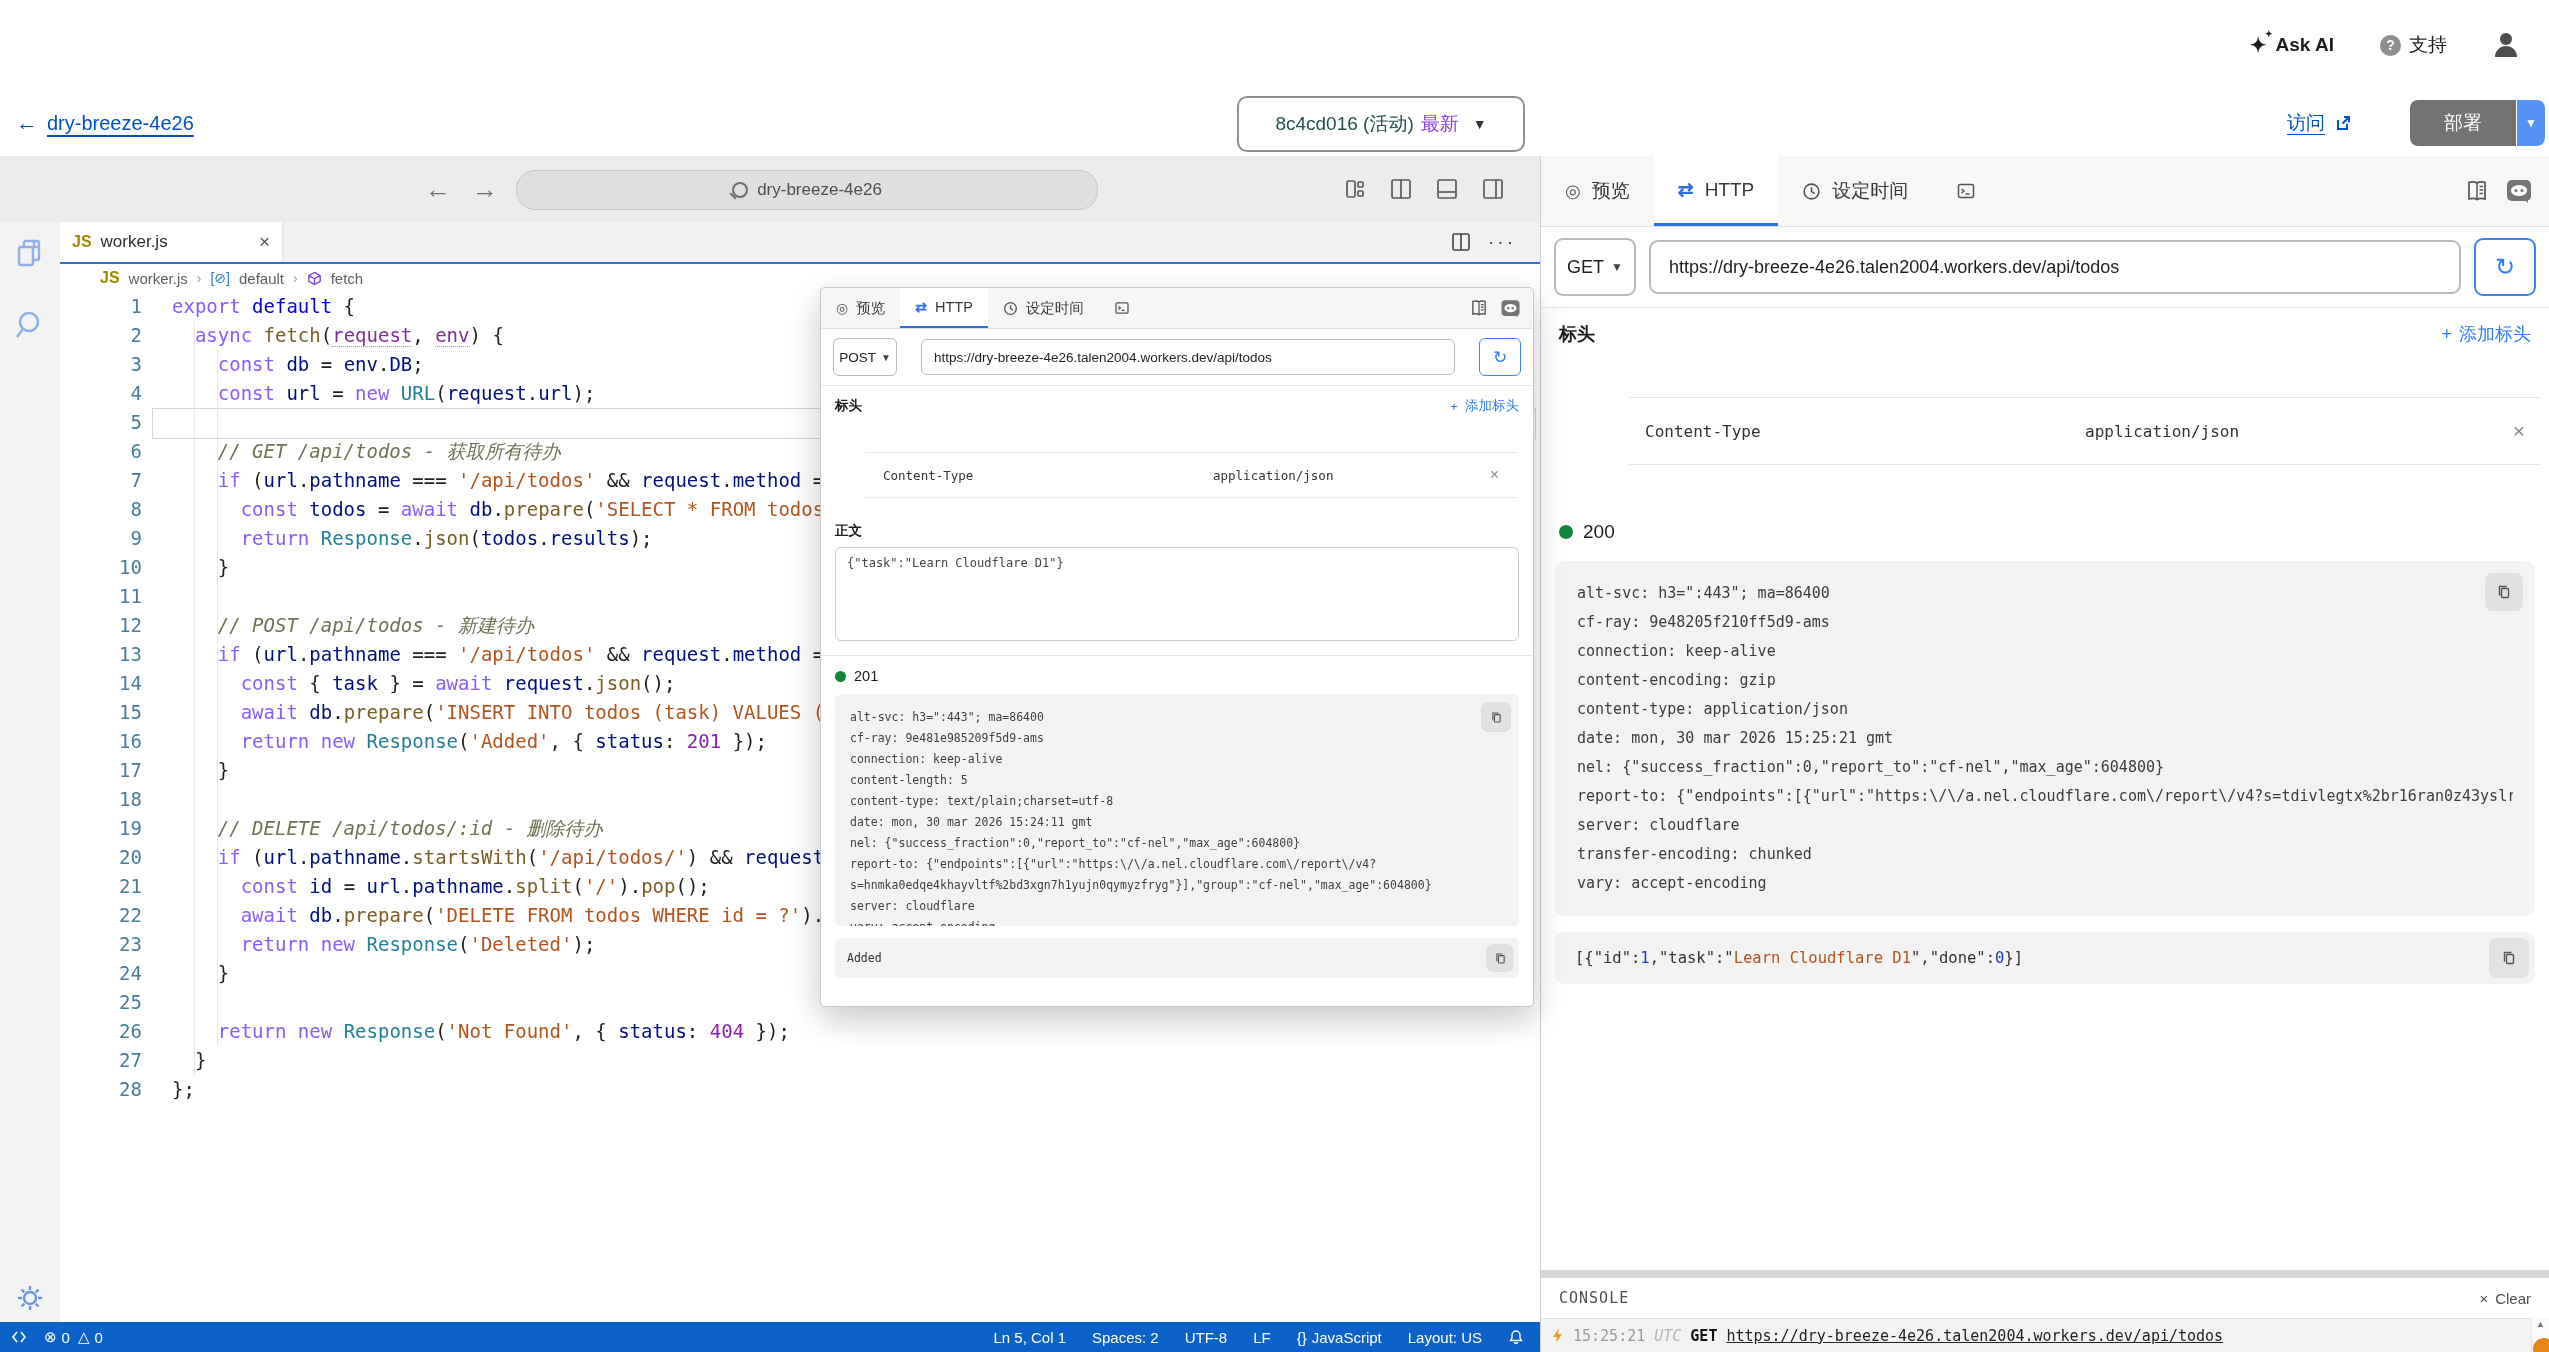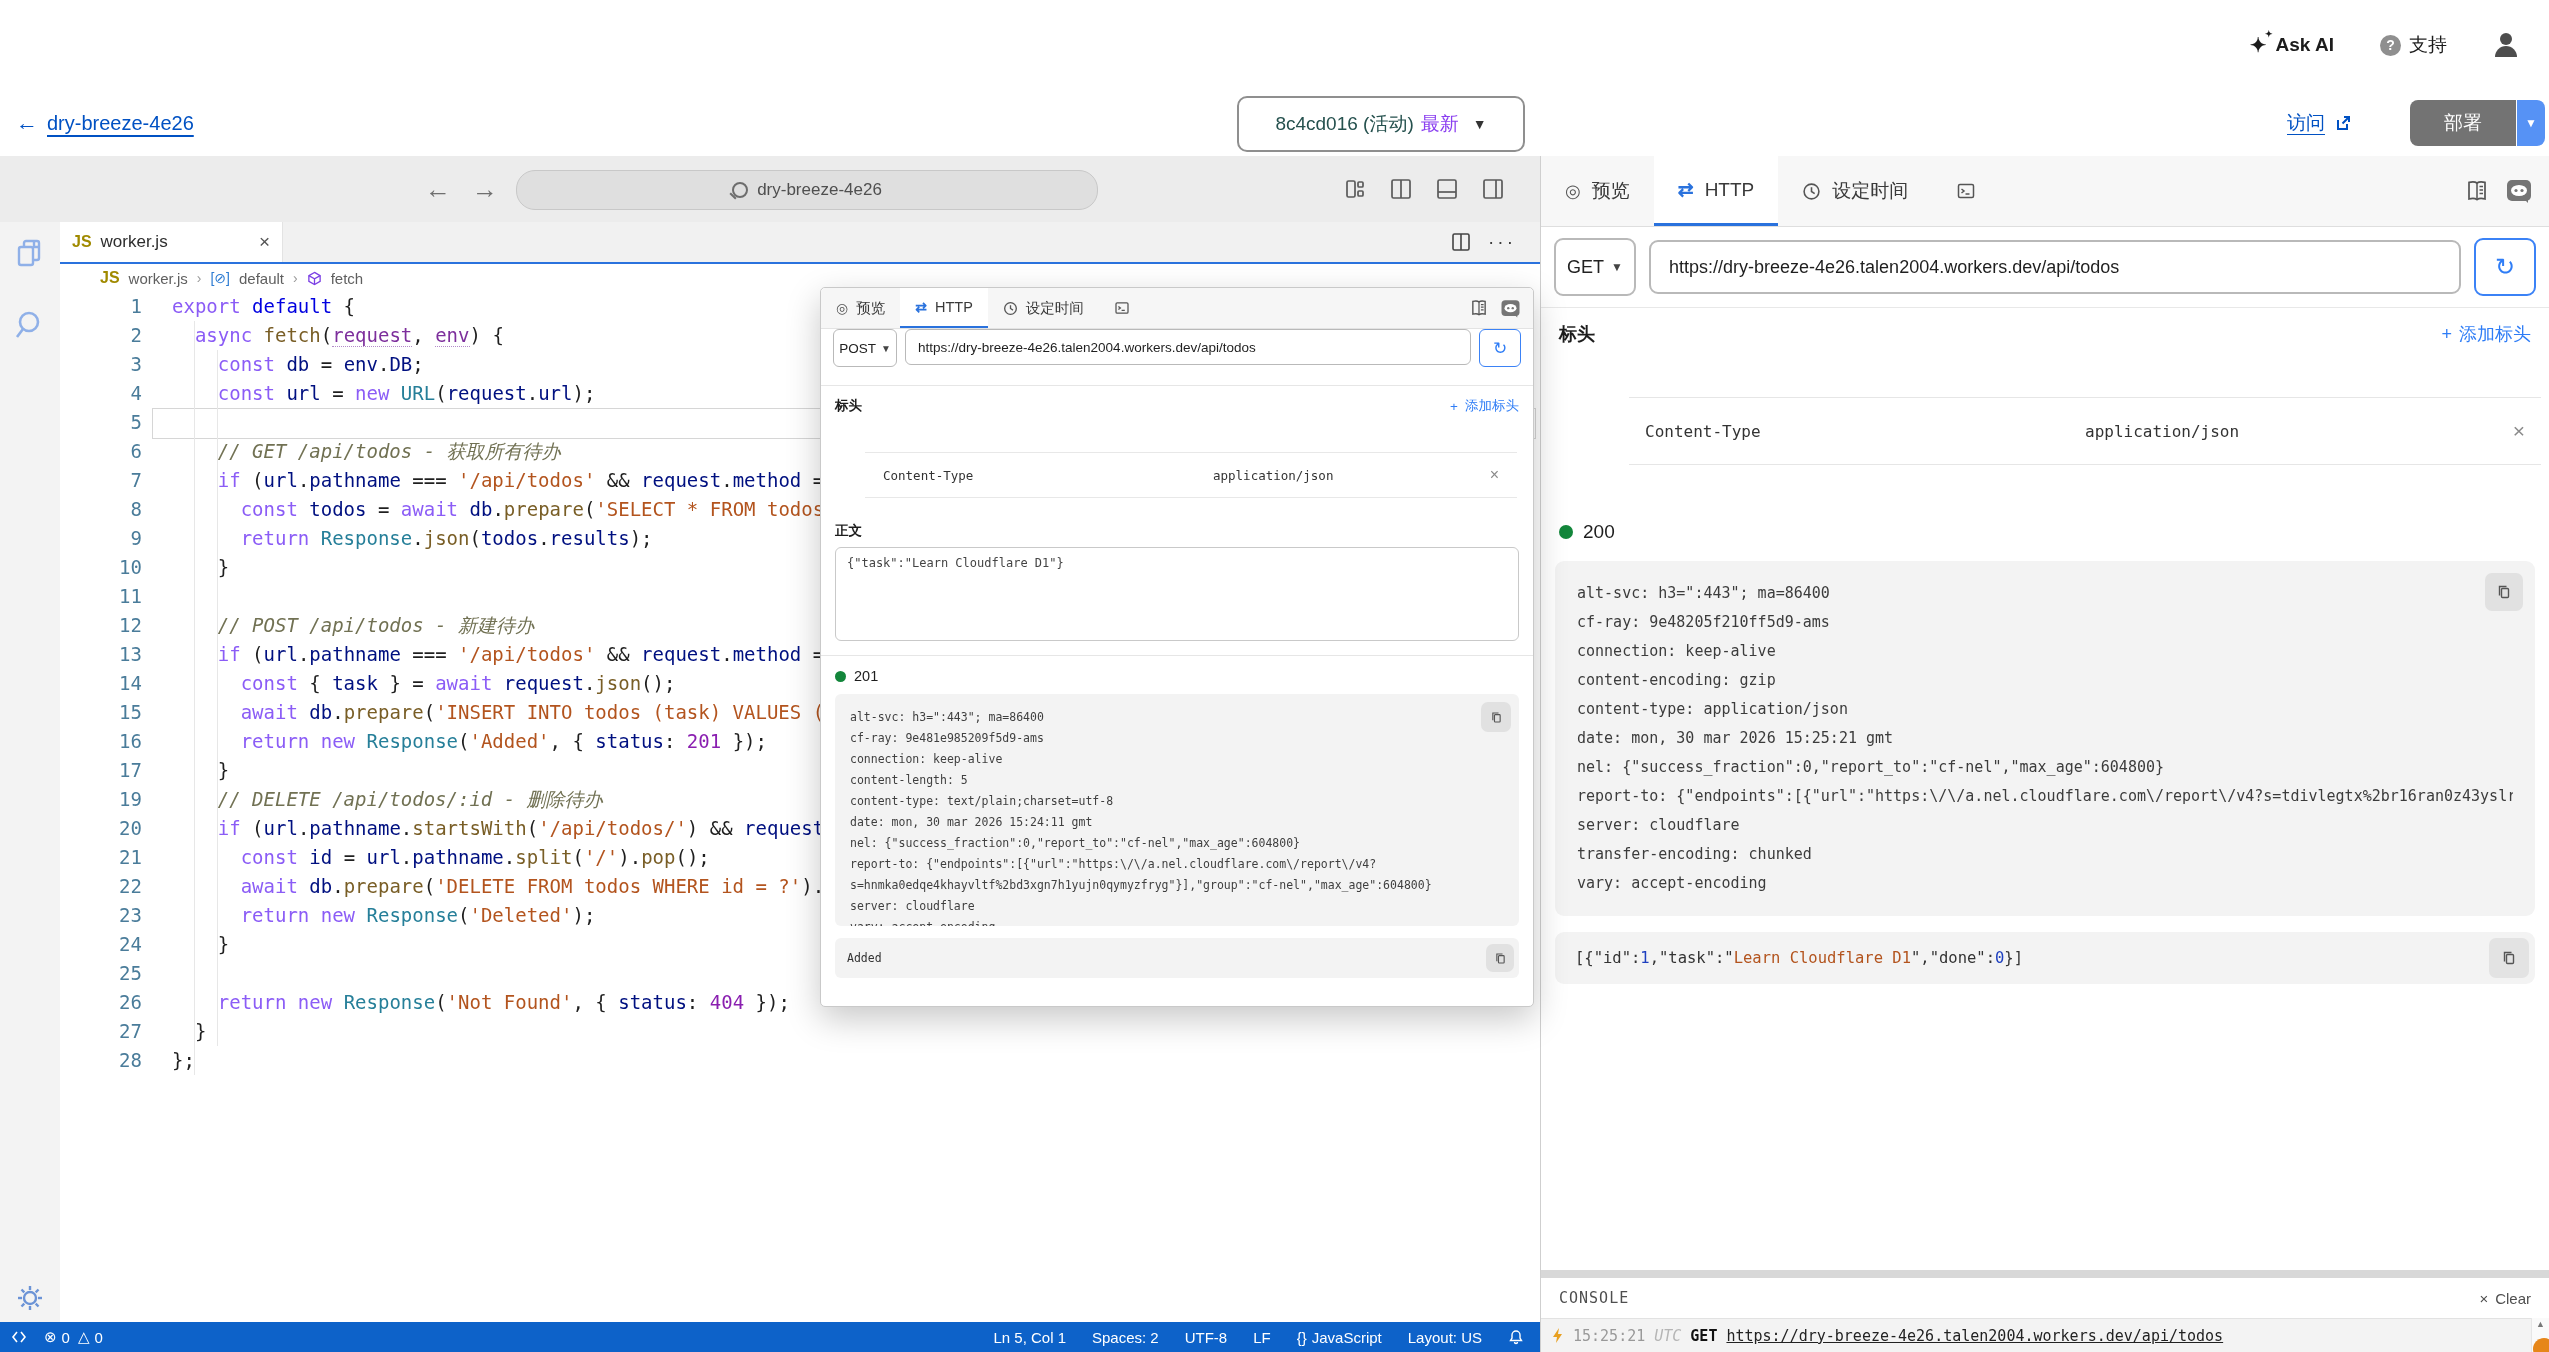--- a/index.html
+++ b/index.html
@@ -138,21 +138,21 @@
   .corner-orange{position:absolute;right:-6px;top:1182px;width:22px;height:22px;border-radius:50%;background:#e68619;}
 
   
   .fpanel{position:absolute;left:820px;top:287px;width:712px;height:718px;background:#fff;border:1px solid #c9c9c9;
           border-radius:5px;box-shadow:0 12px 34px rgba(0,0,0,.22);z-index:50;}
   .ftabs{height:40px;background:#f6f6f6;border-bottom:1px solid #e3e3e3;border-radius:5px 5px 0 0;display:flex;align-items:stretch;}
   .ftab{display:flex;align-items:center;gap:8px;padding:0 15px;font-size:14.5px;color:#3a3a3a;cursor:pointer;}
   .ftab.active{background:#fff;border-bottom:2px solid #2a72dd;}
   .ftab .tab-eye{font-size:14px;} .ftab .tab-arrows{font-size:14px;}
   .ftabicons{margin-left:auto;display:flex;align-items:center;gap:11px;padding-right:12px;}
-  .freq{height:56px;display:flex;align-items:flex-start;gap:8px;padding:0 12px;border-bottom:1px solid #e6e6e6;}
+  .freq{height:56px;display:flex;align-items:center;gap:24px;padding:0 12px;border-bottom:1px solid #e6e6e6;}
   .fmsel{width:62px;height:36px;border:1.5px solid #b9b9b9;border-radius:6px;display:flex;align-items:center;
          justify-content:center;gap:5px;font-size:13.5px;color:#222;cursor:pointer;flex:none;background:#fff;}
   .fmsel .vcaret{margin-left:0;font-size:10px;color:#444;}
   .furl{flex:1;height:36px;border:1.5px solid #b9b9b9;border-radius:6px;padding:0 12px;font-size:13.5px;color:#1f1f1f;
         font-family:"Liberation Sans",sans-serif;outline:none;box-sizing:border-box;}
   .frefbtn{width:40px;height:36px;border:1.5px solid #3b82f6;border-radius:6px;background:#fff;color:#2f7df6;
            font-size:17px;display:flex;align-items:center;justify-content:center;cursor:pointer;flex:none;}
   .fhdrbar{height:40px;display:flex;align-items:center;justify-content:space-between;padding:0 14px;}
   .fhdrbar .hdrlabel{font-size:13.5px;}
   .fhdrbar .addhdr{font-size:13.5px;}
@@ -312,20 +312,21 @@
         <div class="crow"><span class="ln">8</span><span class="lc"><span class="tk-d">      </span><span class="tk-k">const</span><span class="tk-d"> </span><span class="tk-v">todos</span><span class="tk-d"> = </span><span class="tk-k">await</span><span class="tk-d"> </span><span class="tk-v">db</span><span class="tk-d">.</span><span class="tk-f">prepare</span><span class="tk-d">(</span><span class="tk-s">'SELECT * FROM todos'</span><span class="tk-d">).</span><span class="tk-f">all</span><span class="tk-d">();</span></span></div>
         <div class="crow"><span class="ln">9</span><span class="lc"><span class="tk-d">      </span><span class="tk-k">return</span><span class="tk-d"> </span><span class="tk-t">Response</span><span class="tk-d">.</span><span class="tk-f">json</span><span class="tk-d">(</span><span class="tk-v">todos</span><span class="tk-d">.</span><span class="tk-v">results</span><span class="tk-d">);</span></span></div>
         <div class="crow"><span class="ln">10</span><span class="lc"><span class="tk-d">    }</span></span></div>
         <div class="crow"><span class="ln">11</span><span class="lc"></span></div>
         <div class="crow"><span class="ln">12</span><span class="lc"><span class="tk-c">    // POST /api/todos - 新建待办</span></span></div>
         <div class="crow"><span class="ln">13</span><span class="lc"><span class="tk-d">    </span><span class="tk-k">if</span><span class="tk-d"> (</span><span class="tk-v">url</span><span class="tk-d">.</span><span class="tk-v">pathname</span><span class="tk-d"> === </span><span class="tk-s">'/api/todos'</span><span class="tk-d"> &amp;&amp; </span><span class="tk-v">request</span><span class="tk-d">.</span><span class="tk-v">method</span><span class="tk-d"> === </span><span class="tk-s">'POST'</span><span class="tk-d">) {</span></span></div>
         <div class="crow"><span class="ln">14</span><span class="lc"><span class="tk-d">      </span><span class="tk-k">const</span><span class="tk-d"> { </span><span class="tk-v">task</span><span class="tk-d"> } = </span><span class="tk-k">await</span><span class="tk-d"> </span><span class="tk-v">request</span><span class="tk-d">.</span><span class="tk-f">json</span><span class="tk-d">();</span></span></div>
         <div class="crow"><span class="ln">15</span><span class="lc"><span class="tk-d">      </span><span class="tk-k">await</span><span class="tk-d"> </span><span class="tk-v">db</span><span class="tk-d">.</span><span class="tk-f">prepare</span><span class="tk-d">(</span><span class="tk-s">'INSERT INTO todos (task) VALUES (?)'</span><span class="tk-d">).</span><span class="tk-f">bind</span><span class="tk-d">(</span><span class="tk-v">task</span><span class="tk-d">).</span><span class="tk-f">run</span><span class="tk-d">();</span></span></div>
         <div class="crow"><span class="ln">16</span><span class="lc"><span class="tk-d">      </span><span class="tk-k">return</span><span class="tk-d"> </span><span class="tk-k">new</span><span class="tk-d"> </span><span class="tk-t">Response</span><span class="tk-d">(</span><span class="tk-s">'Added'</span><span class="tk-d">, { </span><span class="tk-v">status</span><span class="tk-d">: </span><span class="tk-n">201</span><span class="tk-d"> });</span></span></div>
         <div class="crow"><span class="ln">17</span><span class="lc"><span class="tk-d">    }</span></span></div>
+        <div class="crow"><span class="ln">18</span><span class="lc"></span></div>
         <div class="crow"><span class="ln">19</span><span class="lc"><span class="tk-c">    // DELETE /api/todos/:id - 删除待办</span></span></div>
         <div class="crow"><span class="ln">20</span><span class="lc"><span class="tk-d">    </span><span class="tk-k">if</span><span class="tk-d"> (</span><span class="tk-v">url</span><span class="tk-d">.</span><span class="tk-v">pathname</span><span class="tk-d">.</span><span class="tk-f">startsWith</span><span class="tk-d">(</span><span class="tk-s">'/api/todos/'</span><span class="tk-d">) &amp;&amp; </span><span class="tk-v">request</span><span class="tk-d">.</span><span class="tk-v">method</span><span class="tk-d"> === </span><span class="tk-s">'DELETE'</span><span class="tk-d">) {</span></span></div>
         <div class="crow"><span class="ln">21</span><span class="lc"><span class="tk-d">      </span><span class="tk-k">const</span><span class="tk-d"> </span><span class="tk-v">id</span><span class="tk-d"> = </span><span class="tk-v">url</span><span class="tk-d">.</span><span class="tk-v">pathname</span><span class="tk-d">.</span><span class="tk-f">split</span><span class="tk-d">(</span><span class="tk-s">'/'</span><span class="tk-d">).</span><span class="tk-f">pop</span><span class="tk-d">();</span></span></div>
         <div class="crow"><span class="ln">22</span><span class="lc"><span class="tk-d">      </span><span class="tk-k">await</span><span class="tk-d"> </span><span class="tk-v">db</span><span class="tk-d">.</span><span class="tk-f">prepare</span><span class="tk-d">(</span><span class="tk-s">'DELETE FROM todos WHERE id = ?'</span><span class="tk-d">).</span><span class="tk-f">bind</span><span class="tk-d">(</span><span class="tk-v">id</span><span class="tk-d">).</span><span class="tk-f">run</span><span class="tk-d">();</span></span></div>
         <div class="crow"><span class="ln">23</span><span class="lc"><span class="tk-d">      </span><span class="tk-k">return</span><span class="tk-d"> </span><span class="tk-k">new</span><span class="tk-d"> </span><span class="tk-t">Response</span><span class="tk-d">(</span><span class="tk-s">'Deleted'</span><span class="tk-d">);</span></span></div>
         <div class="crow"><span class="ln">24</span><span class="lc"><span class="tk-d">    }</span></span></div>
         <div class="crow"><span class="ln">25</span><span class="lc"></span></div>
         <div class="crow"><span class="ln">26</span><span class="lc"><span class="tk-d">    </span><span class="tk-k">return</span><span class="tk-d"> </span><span class="tk-k">new</span><span class="tk-d"> </span><span class="tk-t">Response</span><span class="tk-d">(</span><span class="tk-s">'Not Found'</span><span class="tk-d">, { </span><span class="tk-v">status</span><span class="tk-d">: </span><span class="tk-n">404</span><span class="tk-d"> });</span></span></div>
         <div class="crow"><span class="ln">27</span><span class="lc"><span class="tk-d">  }</span></span></div>
         <div class="crow"><span class="ln">28</span><span class="lc"><span class="tk-d">};</span></span></div>

